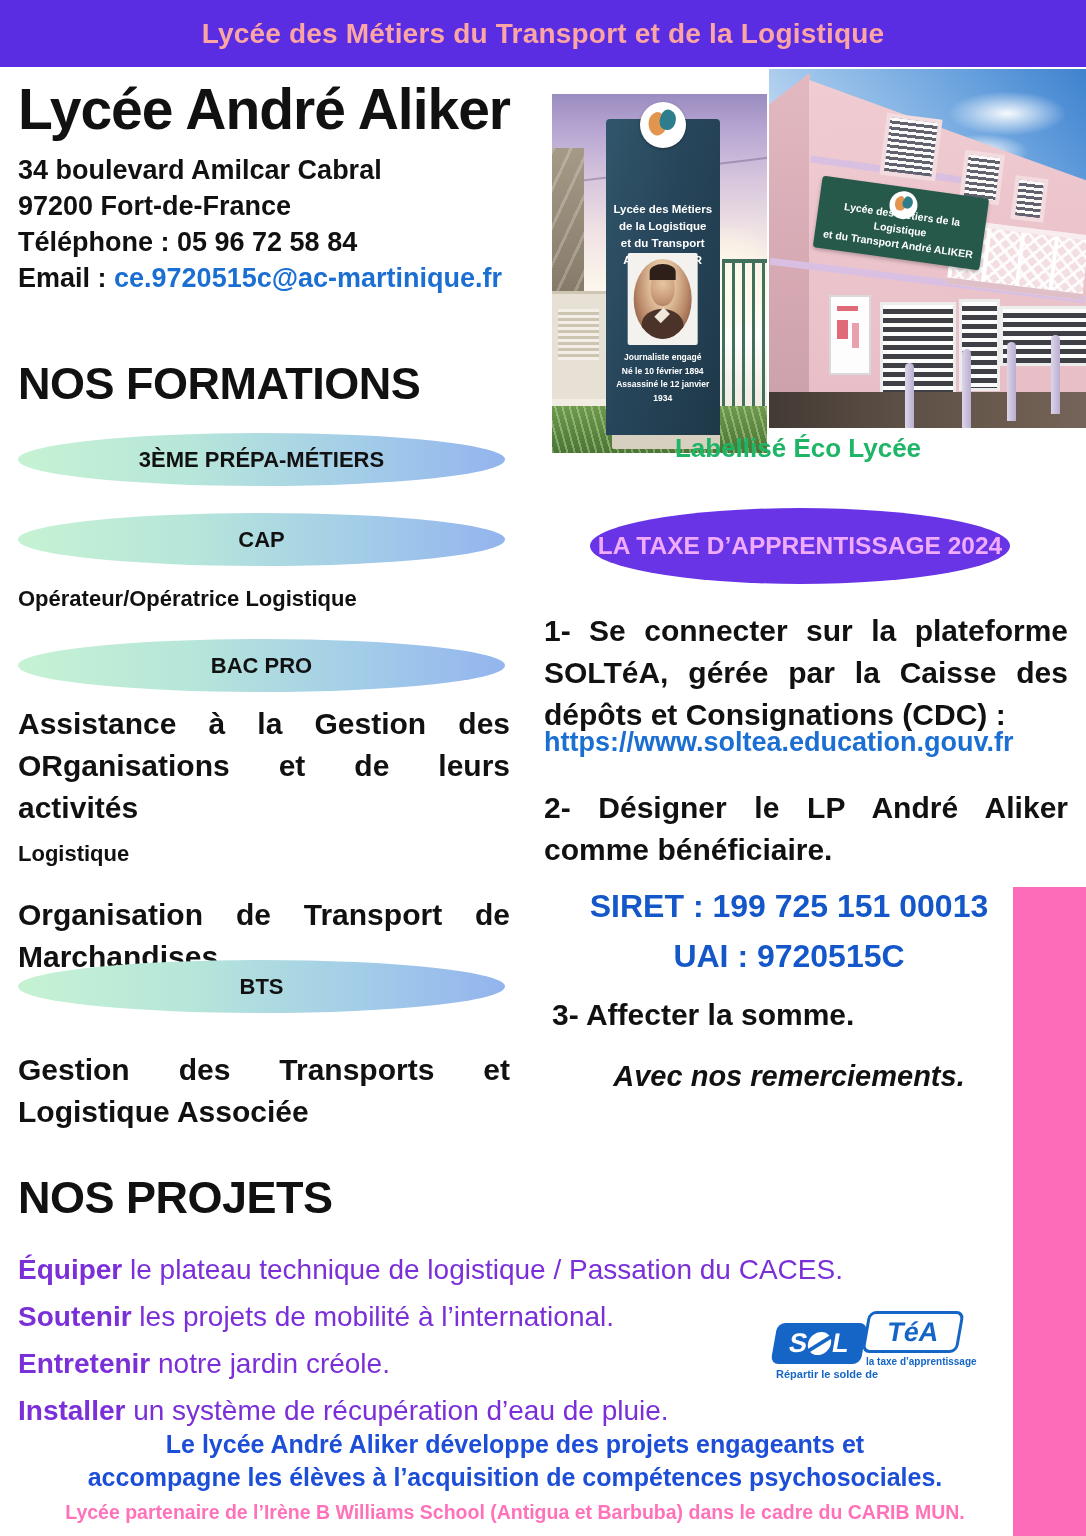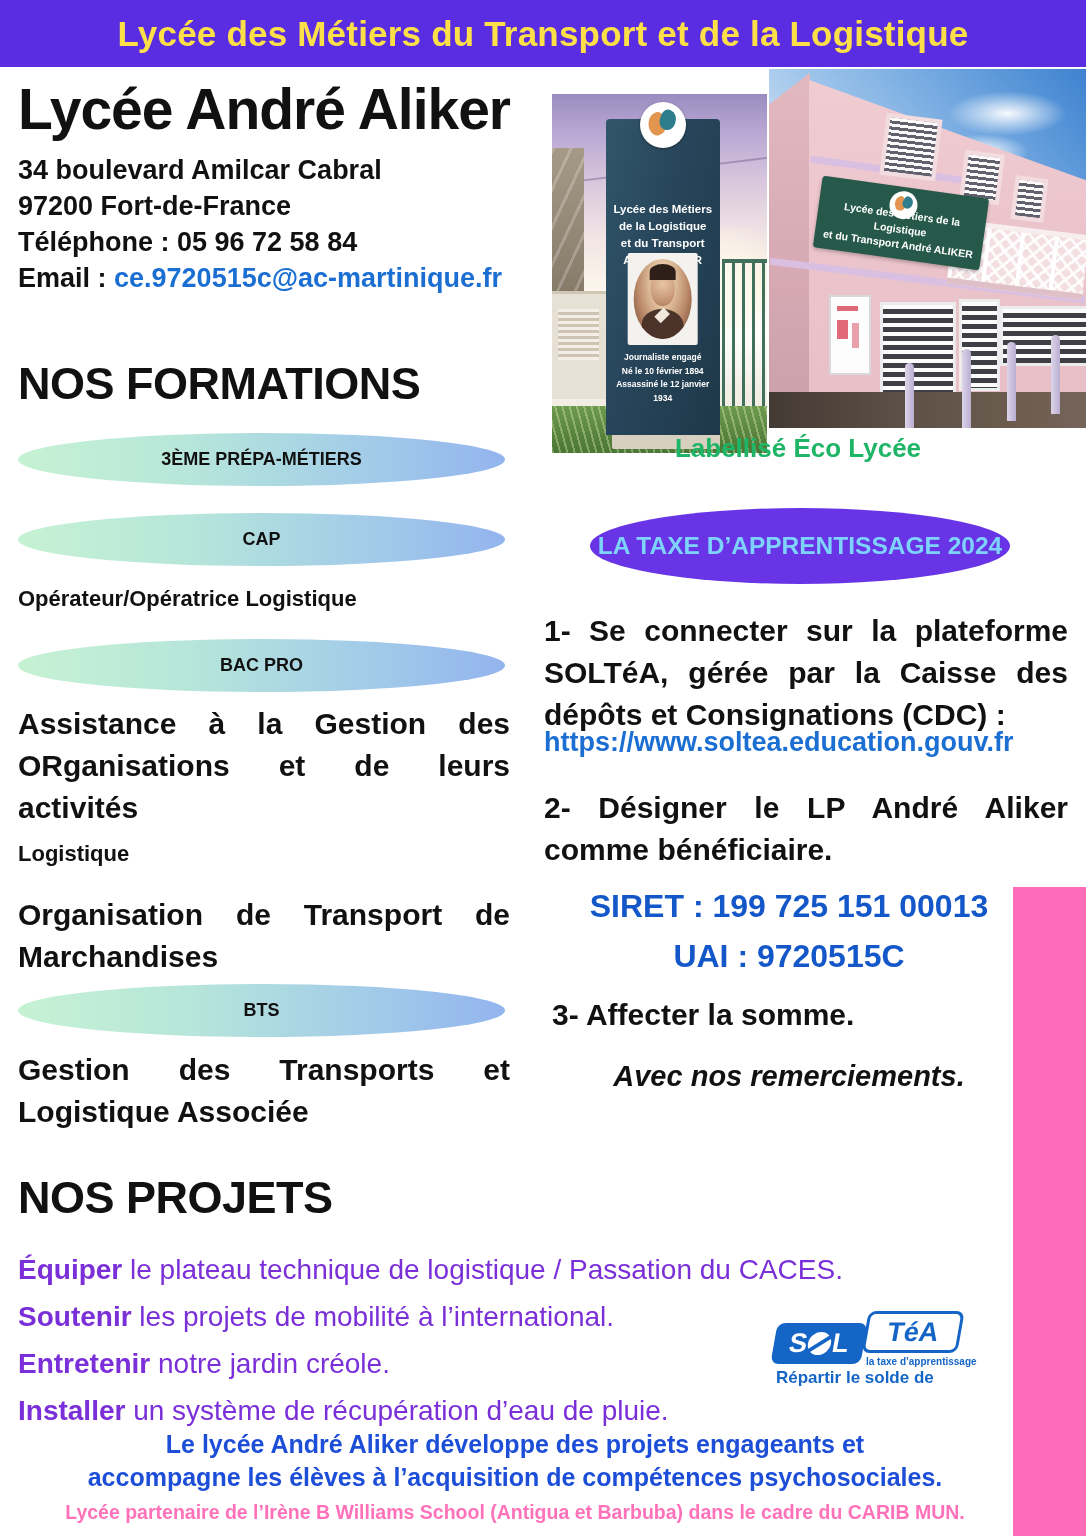--- a/index.html
+++ b/index.html
@@ -2,21 +2,21 @@
 <html><head>
 <meta charset="utf-8">
 <style>
   html,body{margin:0;padding:0;background:#e9e9e9;}
   .page{position:relative;width:1086px;height:1536px;margin:0 auto;background:#ffffff;
         font-family:"Liberation Sans","DejaVu Sans",sans-serif;color:#151515;overflow:hidden;}
   .abs{position:absolute;}
 
   
   .banner{top:0;left:0;width:1086px;height:67px;background:#5a2ce2;display:flex;align-items:center;justify-content:center;}
-  .banner-title{color:#fde047;font-weight:bold;font-size:35px;letter-spacing:.2px;}
+  .banner-title{color:#fca5a5;font-weight:bold;font-size:28px;letter-spacing:.2px;}
 
   
   .school-name{left:18px;top:76px;font-size:57px;font-weight:bold;letter-spacing:-1px;color:#111;}
   .addr{left:18px;top:152px;font-size:27px;font-weight:bold;line-height:36px;color:#111;}
   .email-link{color:#1b6ed2;text-decoration:none;font-weight:bold;}
 
   
   .photo{left:552px;top:69px;width:534px;height:359px;display:flex;gap:2px;}
   .panel{position:relative;height:100%;overflow:hidden;}
   .panel-left{width:215px;background:linear-gradient(180deg,#9b8cc0 0%,#b7a6d2 10%,#d7c6dd 24%,#efe2e4 38%,#fbf4ea 52%,#ffffff 66%,#f4efe6 82%,#ece6da 100%);margin-top:25px;}
@@ -99,37 +99,37 @@
           background:linear-gradient(90deg,#433a34,#5c4f45 40%,#6d5d50 80%,#75645a 100%);}
 
   .eco{left:545px;top:433px;width:506px;text-align:center;font-size:26px;font-weight:bold;color:#1eb567;}
 
   
   .h1b{font-size:45px;font-weight:bold;color:#111;letter-spacing:-.5px;}
   .h-form{left:18px;top:358px;}
   .h-proj{left:18px;top:1172px;}
   .pill{left:18px;width:487px;height:53px;border-radius:50%;display:flex;align-items:center;justify-content:center;
         background:linear-gradient(90deg,#c6f2d3 0%,#b7e6da 35%,#a3cde8 70%,#93b4ee 100%);
-        font-size:18px;font-weight:bold;color:#111;}
+        font-size:22px;font-weight:bold;color:#111;}
   .pill.p1{top:433px;}
   .pill.p2{top:513px;}
   .pill.p3{top:639px;}
-  .pill.p4{top:984px;}
+  .pill.p4{top:960px;}
   .prog{left:18px;font-size:22px;font-weight:bold;color:#111;}
   .para{left:18px;width:492px;font-size:30px;font-weight:bold;color:#111;line-height:42px;text-align:justify;}
   .prog-cap{top:586px;}
   .p-assist{top:703px;}
   .prog-log{top:841px;}
   .p-org{top:894px;}
   .p-bts{top:1049px;}
 
   
   .badge{left:590px;top:508px;width:420px;height:76px;background:#6834e6;border-radius:50%;
          display:flex;align-items:center;justify-content:center;}
-  .badge span{color:#7dd3fc;font-weight:bold;font-size:24.5px;white-space:nowrap;}
+  .badge span{color:#f0abfc;font-weight:bold;font-size:24.5px;white-space:nowrap;}
   .step{left:544px;width:524px;font-size:30px;font-weight:bold;color:#111;line-height:42px;text-align:justify;}
   .step1{top:610px;}
   .step2{top:787px;}
   .soltea-link{left:544px;top:727px;font-size:27px;font-weight:bold;color:#1b6ed2;text-decoration:none;}
   .idline{left:544px;width:490px;text-align:center;font-size:32px;font-weight:bold;color:#1457c9;}
   .siret{top:888px;}
   .uai{top:938px;}
   .step3{left:552px;top:998px;font-size:30px;font-weight:bold;color:#111;}
   .thanks{left:544px;top:1060px;width:490px;text-align:center;font-size:29px;font-weight:bold;font-style:italic;color:#111;}
   .blob{left:652px;top:1120px;width:234px;height:97px;background:#bdd5ef;
@@ -145,21 +145,21 @@
   
   .soltea{left:772px;top:1300px;width:205px;height:85px;}
   .sol-box{position:absolute;left:2px;top:23px;width:90px;height:41px;background:#1565c6;border-radius:8px;
            transform:skewX(-10deg);display:flex;align-items:center;justify-content:center;gap:1px;
            color:#fff;font-weight:bold;font-size:27px;}
   .sol-o{position:relative;display:inline-block;width:23px;height:23px;border-radius:50%;background:#fff;}
   .sol-o .slash{position:absolute;left:-4px;top:10px;width:31px;height:4px;background:#1565c6;transform:rotate(-35deg);}
   .tea-box{position:absolute;left:93px;top:11px;width:96px;height:42px;background:#fff;border:3px solid #1565c6;border-radius:8px;
            transform:skewX(-10deg);display:flex;align-items:center;justify-content:center;
            color:#1565c6;font-weight:bold;font-size:27px;box-sizing:border-box;}
-  .sol-cap{position:absolute;left:4px;top:68px;color:#1565c6;font-size:17px;font-weight:bold;}
+  .sol-cap{position:absolute;left:4px;top:68px;color:#1565c6;font-size:11px;font-weight:bold;}
   .tea-cap{position:absolute;left:94px;top:56px;color:#1565c6;font-size:10px;font-weight:bold;}
 
   
   .impact{left:85px;top:1428px;width:860px;text-align:center;font-size:25px;font-weight:bold;color:#1d4ed8;line-height:33px;}
   .partner{left:0;top:1501px;width:1030px;text-align:center;font-size:19.5px;font-weight:bold;color:#ff72ba;}
 </style>
 </head>
 <body>
 
 <div class="page">

